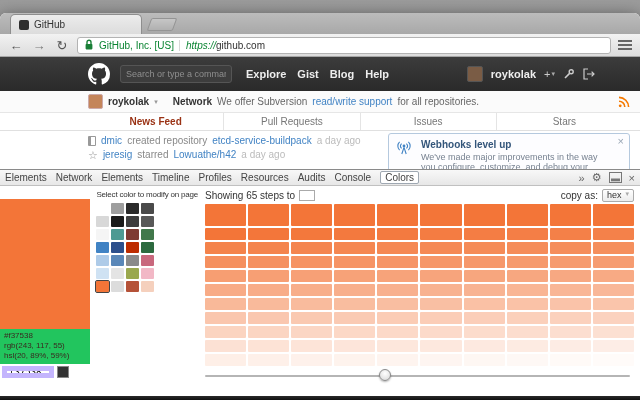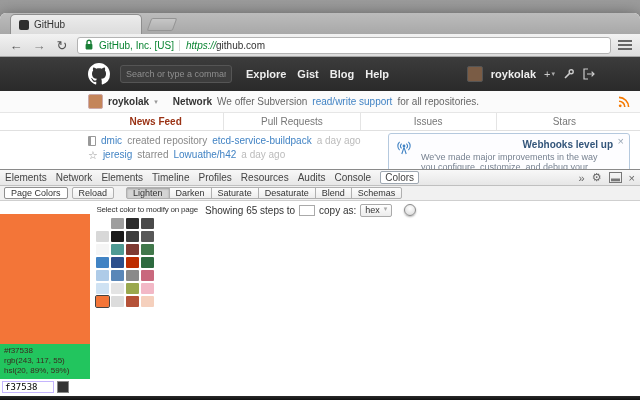--- a/index.html
+++ b/index.html
@@ -60,21 +60,21 @@
   
   .feed { flex:1; background:#fff; position:relative; overflow:hidden; padding:3px 8px 0 88px; }
   .feed-item { font-size:10px; line-height:14px; color:#888; display:flex; align-items:center; gap:5px; width:295px; white-space:nowrap; overflow:hidden; }
   .feed-actor, .feed-target { color:#4183c4; text-decoration:none; }
   .feed-time { color:#bbb; }
   .book-glyph { width:8px; height:10px; border:1px solid #999; border-left:3px solid #999; border-radius:1px; display:inline-block; flex:0 0 auto; }
   .star-glyph { color:#999; font-size:11px; line-height:10px; }
   .webhooks { position:absolute; right:10px; top:2px; width:242px; background:#fdfdff; border:1px solid #b5c9de; border-radius:3px; padding:5px 16px 4px 32px; }
   .wh-icon { position:absolute; left:7px; top:7px; }
   .wh-close { position:absolute; right:5px; top:1px; color:#9aa7b5; font-size:11px; cursor:default; }
-  .wh-title { font-size:10px; font-weight:bold; color:#33557a; margin-bottom:2px;text-align:right; }
+  .wh-title { font-size:10px; font-weight:bold; color:#33557a; margin-bottom:2px; }
   .wh-body { font-size:9px; line-height:10px; color:#778291; }
 
   
   .devtools { height:227px; border-top:1px solid #8a8a8a; display:flex; flex-direction:column; background:#fff; }
   .dt-tabs { height:16px; background:linear-gradient(#f8f8f8,#e7e7e7); border-bottom:1px solid #c0c0c0; display:flex; align-items:center; padding:0 5px; }
   .dt-tablist { display:flex; align-items:center; gap:9px; font-size:10px; color:#444; }
   .dt-tab { cursor:default; white-space:nowrap; }
   .dt-tab.active { border:1px solid #9fa8b2; background:#fff; border-radius:2px; padding:0 4px; }
   .dt-right { margin-left:auto; display:flex; align-items:center; gap:7px; color:#666; }
   .dt-ov { font-size:11px; }
@@ -89,29 +89,29 @@
   .mode:first-child { border-radius:2px 0 0 2px; margin-left:0; }
   .mode:last-child { border-radius:0 2px 2px 0; }
   .mode.active { background:#d4d4d4; box-shadow:inset 0 1px 2px rgba(0,0,0,.25); }
 
   .dt-content { flex:1; display:flex; overflow:hidden; background:#fff; }
   .dt-sidebar { width:200px; display:flex; flex:0 0 auto; }
   .sel-col { width:97px; display:flex; flex-direction:column; padding-top:13px; }
   .sel-big { height:130px; }
   .sel-light { height:35px; padding:2px 0 0 4px; font-size:8px; line-height:10px; color:#3a2a20; }
   .sel-input-row { display:flex; align-items:center; gap:3px; padding:2px 0 0 2px; }
-  .hex-input { width:52px; height:12px; font:9px "DejaVu Sans Mono", monospace; border:1px solid #c4b5fd; padding:0 2px; }
+  .hex-input { width:52px; height:12px; font:9px "DejaVu Sans Mono", monospace; border:5px solid #c4b5fd; padding:0 2px; }
   .mini-swatch { width:12px; height:12px; border:1px solid #888; display:inline-block; }
   .picker-col { flex:1; padding:4px 2px 0 6px; overflow:visible; }
   .hint { font-size:8px; letter-spacing:-0.2px; color:#333; white-space:nowrap; margin-bottom:4px; }
   .palette { display:grid; grid-template-columns:repeat(4,13px); gap:2px; }
   .pcell { height:11px; border-radius:1px; }
   .pcell.selected { outline:1px solid #444; }
 
-  .dt-main { flex:1; display:flex; flex-direction:row; padding:2px 6px 0 5px; overflow:hidden; }
+  .dt-main { flex:1; display:flex; flex-direction:column; padding:2px 6px 0 5px; overflow:hidden; }
   .main-head { display:flex; align-items:center; gap:4px; font-size:10px; color:#333; height:14px; }
   .target-box { width:16px; height:11px; border:1px solid #aaa; background:#fff; display:inline-block; }
   .copy-wrap { margin-left:auto; display:flex; align-items:center; gap:4px; }
   .copy-select { border:1px solid #aaa; background:linear-gradient(#fff,#ececec); border-radius:2px; font-size:9px; height:13px; padding:0 4px; display:flex; align-items:flex-start; gap:4px; color:#333; }
   .steps { margin-top:2px; }
   .steps-row { display:flex; gap:2px; margin-bottom:2px; }
   .steps-row .cell { flex:1; height:12px; border-radius:1px; }
   .steps-row.band .cell { height:22px; }
   .slider-zone { height:13px; position:relative; margin-top:1px; }
   .track { position:absolute; left:0; right:4px; top:6px; height:2px; background:#b5b5b5; border-radius:1px; }
@@ -245,32 +245,20 @@
           <span class="dt-ov">»</span>
           <span class="dt-gear">⚙</span>
           <svg class="dt-dock" width="13" height="11" viewBox="0 0 13 11">
             <rect x="0.5" y="0.5" width="12" height="10" stroke="#777" fill="none"></rect>
             <rect x="2" y="6.5" width="9" height="2.8" fill="#777"></rect>
           </svg>
           <span class="dt-close">×</span>
         </div>
       </div>
 
-      <div class="dt-subbar">
-        <button class="btn active">Page Colors</button>
-        <button class="btn">Reload</button>
-        <div class="modes" id="mode-group">
-            <button class="mode active">Lighten</button>
-            <button class="mode">Darken</button>
-            <button class="mode">Saturate</button>
-            <button class="mode">Desaturate</button>
-            <button class="mode">Blend</button>
-            <button class="mode">Schemas</button>
-          </div>
-      </div>
 
       <div class="dt-content">
         <div class="dt-sidebar">
           <div class="sel-col">
             <div class="sel-big" id="sel-big" style="background: rgb(243, 117, 56);"></div>
             <div class="sel-light" id="sel-light" style="background: #22c55e;">
               <div>#f37538</div>
               <div>rgb(243, 117, 55)</div>
               <div>hsl(20, 89%, 59%)</div>
             </div>

